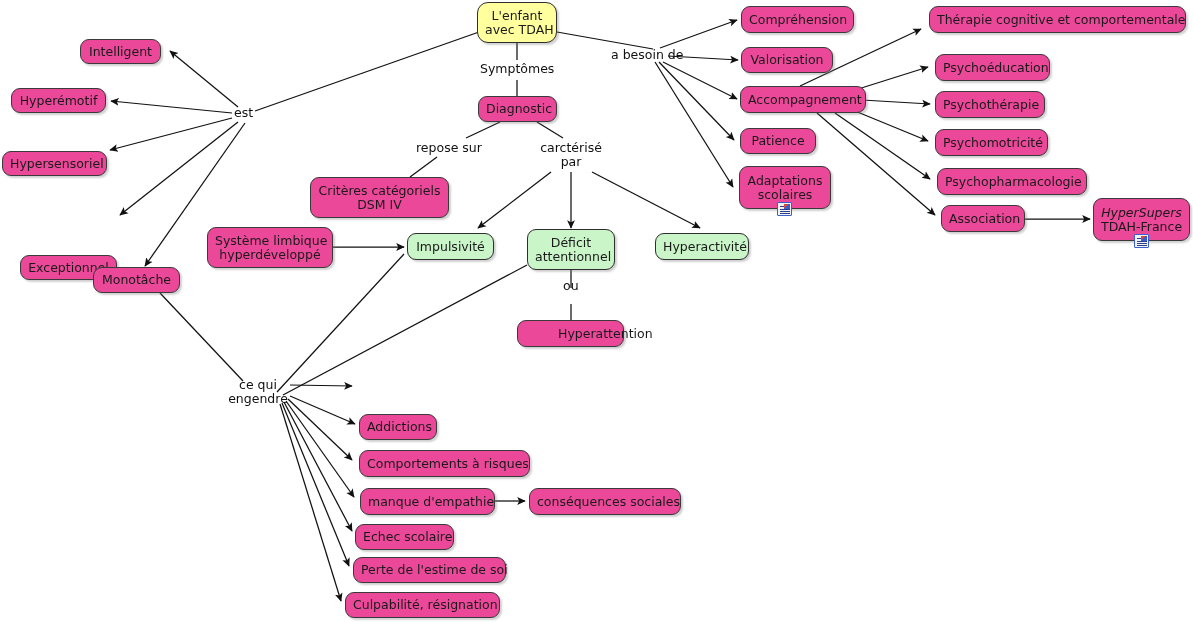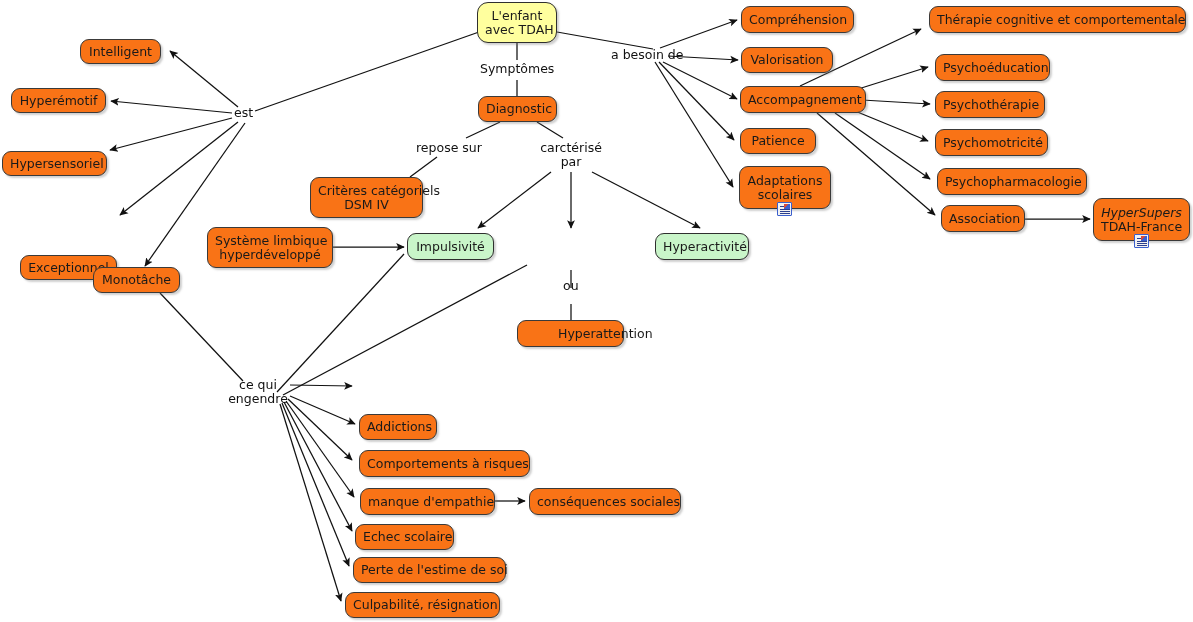--- a/index.html
+++ b/index.html
@@ -27,21 +27,21 @@
     left: 0; top: 0;
     width: 1193px;
     height: 622px;
     pointer-events: none;
   }
   .node {
     position: absolute;
     box-sizing: border-box;
     border: 1px solid #3a3a3a;
     border-radius: 9px;
-    background: #f97316;
+    background: #ec4899;
     display: flex;
     align-items: center;
     justify-content: center;
     text-align: center;
     font-size: 12.5px;
     line-height: 14px;
     padding: 3px 7px;
     box-shadow: 2px 2px 2px rgba(120,120,120,0.35);
     white-space: nowrap;
   }
@@ -190,38 +190,44 @@
   </div>
 
   <div class="node" style="left:93px; top:267px; width:87px; height:26px;">
     <span class="nlabel">Monotâche</span>
   </div>
 
   <div class="node" style="left:478px; top:96px; width:79px; height:26px;">
     <span class="nlabel">Diagnostic</span>
   </div>
 
-  <div class="node" style="left:310px; top:177px; width:113px; height:41px;">
+  <div class="node" style="left:310px; top:177px; width:139px; height:41px;">
     <span class="nlabel">
       <span>Critères catégoriels</span><br>
       <span>DSM IV</span>
     </span>
   </div>
 
   <div class="node" style="left:207px; top:227px; width:126px; height:41px;">
     <span class="nlabel">
       <span>Système limbique</span><br>
       <span>hyperdéveloppé</span>
     </span>
   </div>
 
   <div class="node green" style="left:407px; top:233px; width:87px; height:27px;">
     <span class="nlabel">Impulsivité</span>
   </div>
 
+  <div class="node green" style="left:527px; top:229px; width:88px; height:41px;">
+    <span class="nlabel">
+      <span>Déficit</span><br>
+      <span>attentionnel</span>
+    </span>
+  </div>
 
   <div class="node green" style="left:655px; top:233px; width:94px; height:27px;">
     <span class="nlabel">Hyperactivité</span>
   </div>
 
   <div class="node" style="left:517px; top:320px; width:107px; height:27px;padding-left:40px;">
     <span class="nlabel">Hyperattention</span>
   </div>
 
   <div class="node" style="left:741px; top:6px; width:113px; height:27px;">

